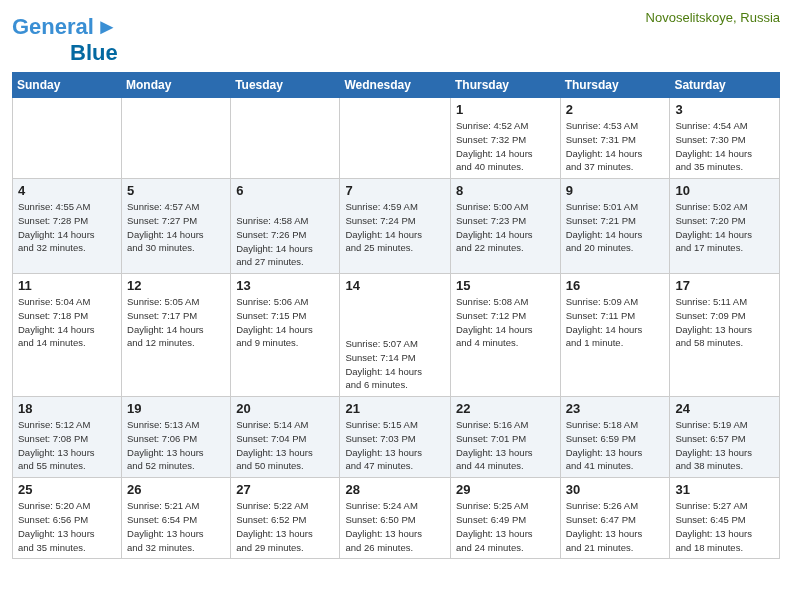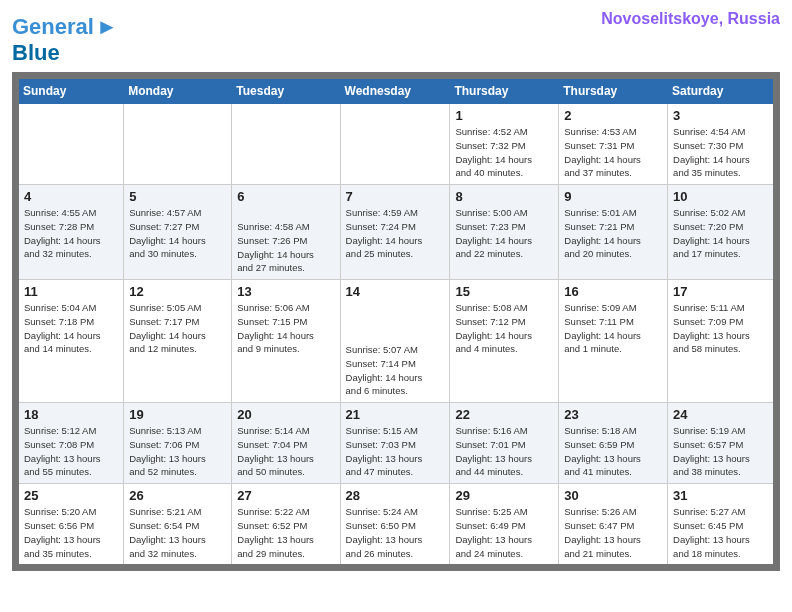--- a/index.html
+++ b/index.html
@@ -15,21 +15,21 @@
     }
     .header {
       display: flex;
       justify-content: space-between;
       align-items: flex-start;
       margin-bottom: 6px;
     }
     .logo {
       display: flex;
       flex-direction: column;
-      align-items: flex-start;
+      align-items: flex-end;
       padding-top: 4px;
     }
     .logo-text {
       font-size: 22px;
       font-weight: bold;
       color: #1a3a5c;
       line-height: 1.1;
     }
     .logo-text span {
       color: #3a8fd4;
@@ -41,28 +41,28 @@
     .title-area {
       text-align: right;
     }
     .month-title {
       font-size: 40px;
       font-weight: bold;
       color: #1a3a5c;
       line-height: 1.1;
     }
     .location {
-      font-size: 16px;
-      color: #8b5cf6;
-      font-weight: bold;
+      font-size: 13px;
+      color: #4d7c0f;
+      font-weight: normal;
     }
     .calendar {
       width: 100%;
       border-collapse: collapse;
-      border: 7px solid #737373;
+      border: 1px solid #737373;
     }
     .calendar th {
       background-color: #2b6cb0;
       color: #fff;
       font-size: 12px;
       font-weight: bold;
       padding: 5px 4px;
       text-align: left;
       border: 1px solid #2b6cb0;
     }

